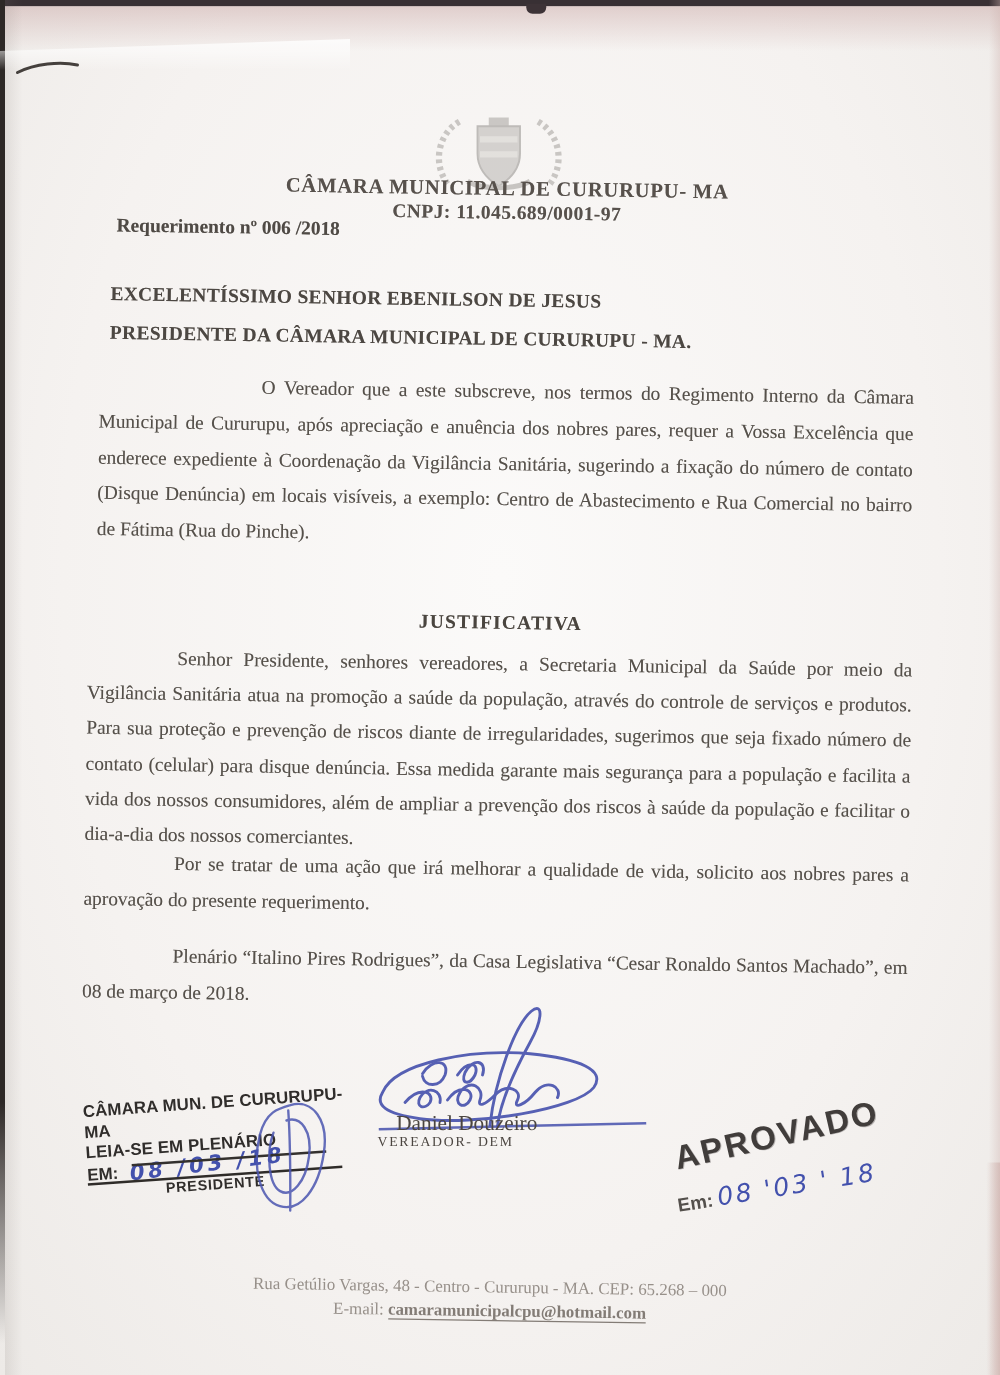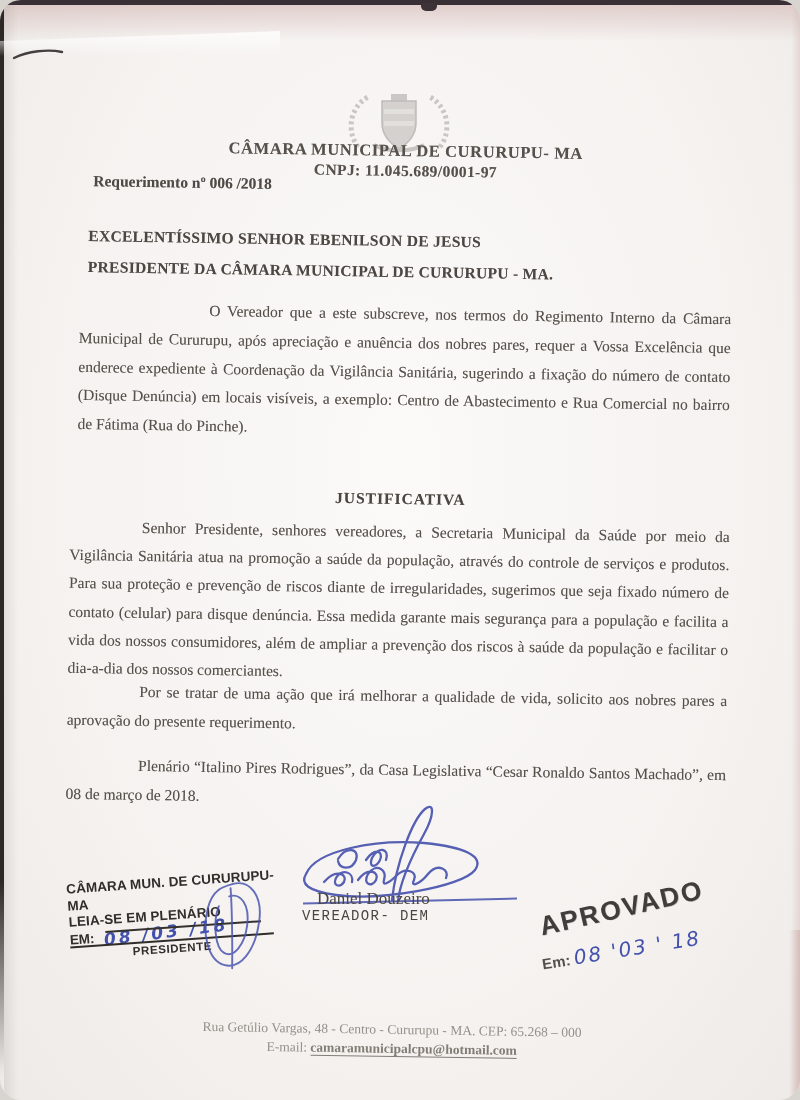--- a/index.html
+++ b/index.html
@@ -1,20 +1,19 @@
 <!DOCTYPE html>
 <html><head>
 <meta charset="utf-8">
 <style>
   html,body{margin:0;padding:0;background:#d8d4d0;}
   #page{
     position:relative;width:800px;height:1100px;overflow:hidden;
     background:radial-gradient(ellipse at 50% 42%, #fbfaf9 0%, #f5f2f0 62%, #edeae7 100%);
     font-family:"Liberation Serif", serif;
-    border-radius:21px;
   }
   
   .top-bar{position:absolute;top:0;left:0;width:800px;height:5px;background:#383034;}
   .top-tint{position:absolute;top:5px;left:0;width:800px;height:36px;
     background:linear-gradient(180deg, rgba(206,176,174,.55), rgba(245,242,240,0));}
   .top-notch{position:absolute;top:3px;left:421px;width:16px;height:8px;background:#3d3337;border-radius:0 0 5px 5px;}
   .left-bar{position:absolute;top:0;left:0;width:4px;height:1075px;
     background:linear-gradient(180deg,#2d2826 0%, #2d2826 82%, rgba(45,40,38,0) 100%);}
   .left-shadow{position:absolute;top:0;left:4px;width:14px;height:1100px;
     background:linear-gradient(90deg, rgba(120,110,104,.14), rgba(120,110,104,0));}
@@ -44,21 +43,21 @@
   .p4{top:756px;left:70px;width:660px;line-height:28.5px;text-indent:72px;}
   .footer{position:absolute;top:1020px;left:0;width:800px;text-align:center;
     font-size:13.5px;line-height:19px;color:#97908a;text-shadow:none;}
   .footer .email{font-weight:bold;color:#837c76;border-bottom:1.3px solid #837c76;}
 
   
   .sig-svg{position:absolute;left:288px;top:804px;}
   .sig-line{position:absolute;left:303px;top:900px;width:214px;height:2px;
     background:#4550ad;transform:rotate(-1.3deg);opacity:.85;}
   .sig-name{position:absolute;left:317px;top:889px;font-size:17px;color:#4b4540;font-family:"Liberation Serif",serif;}
-  .sig-role{position:absolute;left:302px;top:908px;font-size:14px;letter-spacing:1.4px;color:#4b4540;font-family:Liberation Mono, monospace;}
+  .sig-role{position:absolute;left:302px;top:908px;font-size:11px;letter-spacing:1.4px;color:#4b4540;font-family:Liberation Serif, serif;}
 
   
   .stamp-plen{position:absolute;left:68px;top:874px;width:220px;transform:rotate(-4deg);
     font-family:"Liberation Sans",sans-serif;color:#302d2b;}
   .stamp-plen .l1,.stamp-plen .l2{font-weight:bold;font-size:13.5px;line-height:16.5px;letter-spacing:.1px;}
   .stamp-plen .row3{position:relative;margin-top:1px;font-weight:bold;font-size:13.5px;height:22px;}
   .hand{font-family:"DejaVu Sans",sans-serif;font-style:italic;color:#4351ad;text-shadow:none;}
   .stamp-plen .hand{font-size:17px;letter-spacing:3px;position:absolute;left:34px;top:-4px;transform:rotate(-3deg);}
   .stamp-plen .uline1{position:absolute;left:36px;top:52px;width:156px;height:1.8px;background:#34312e;}
   .stamp-plen .uline2{position:absolute;left:0px;top:65px;width:204px;height:2.2px;background:#2f2c29;}

